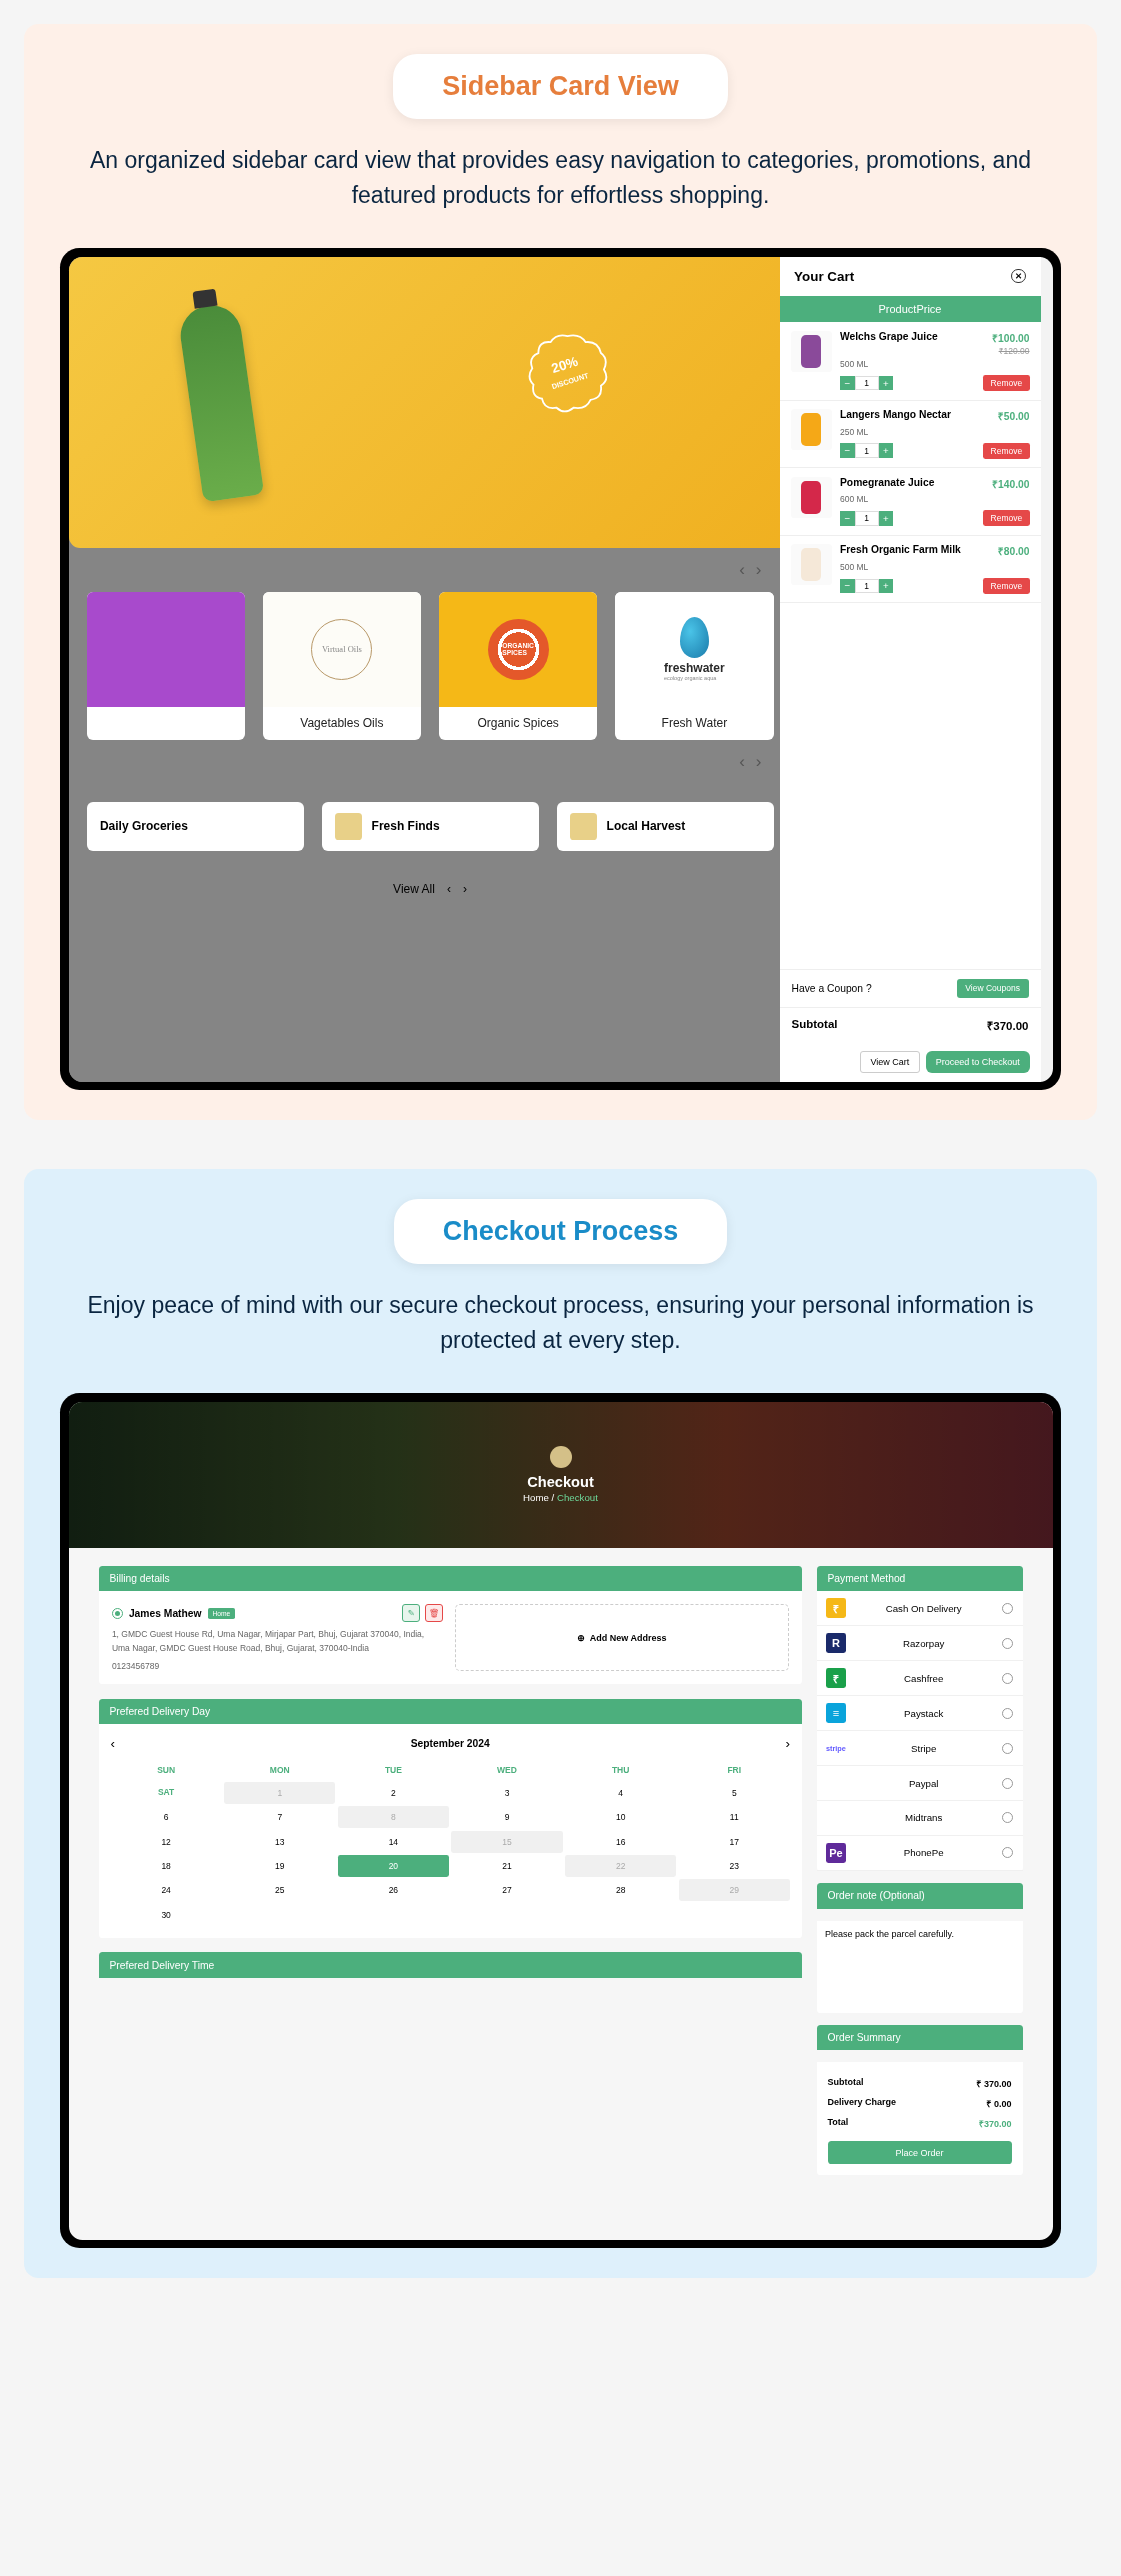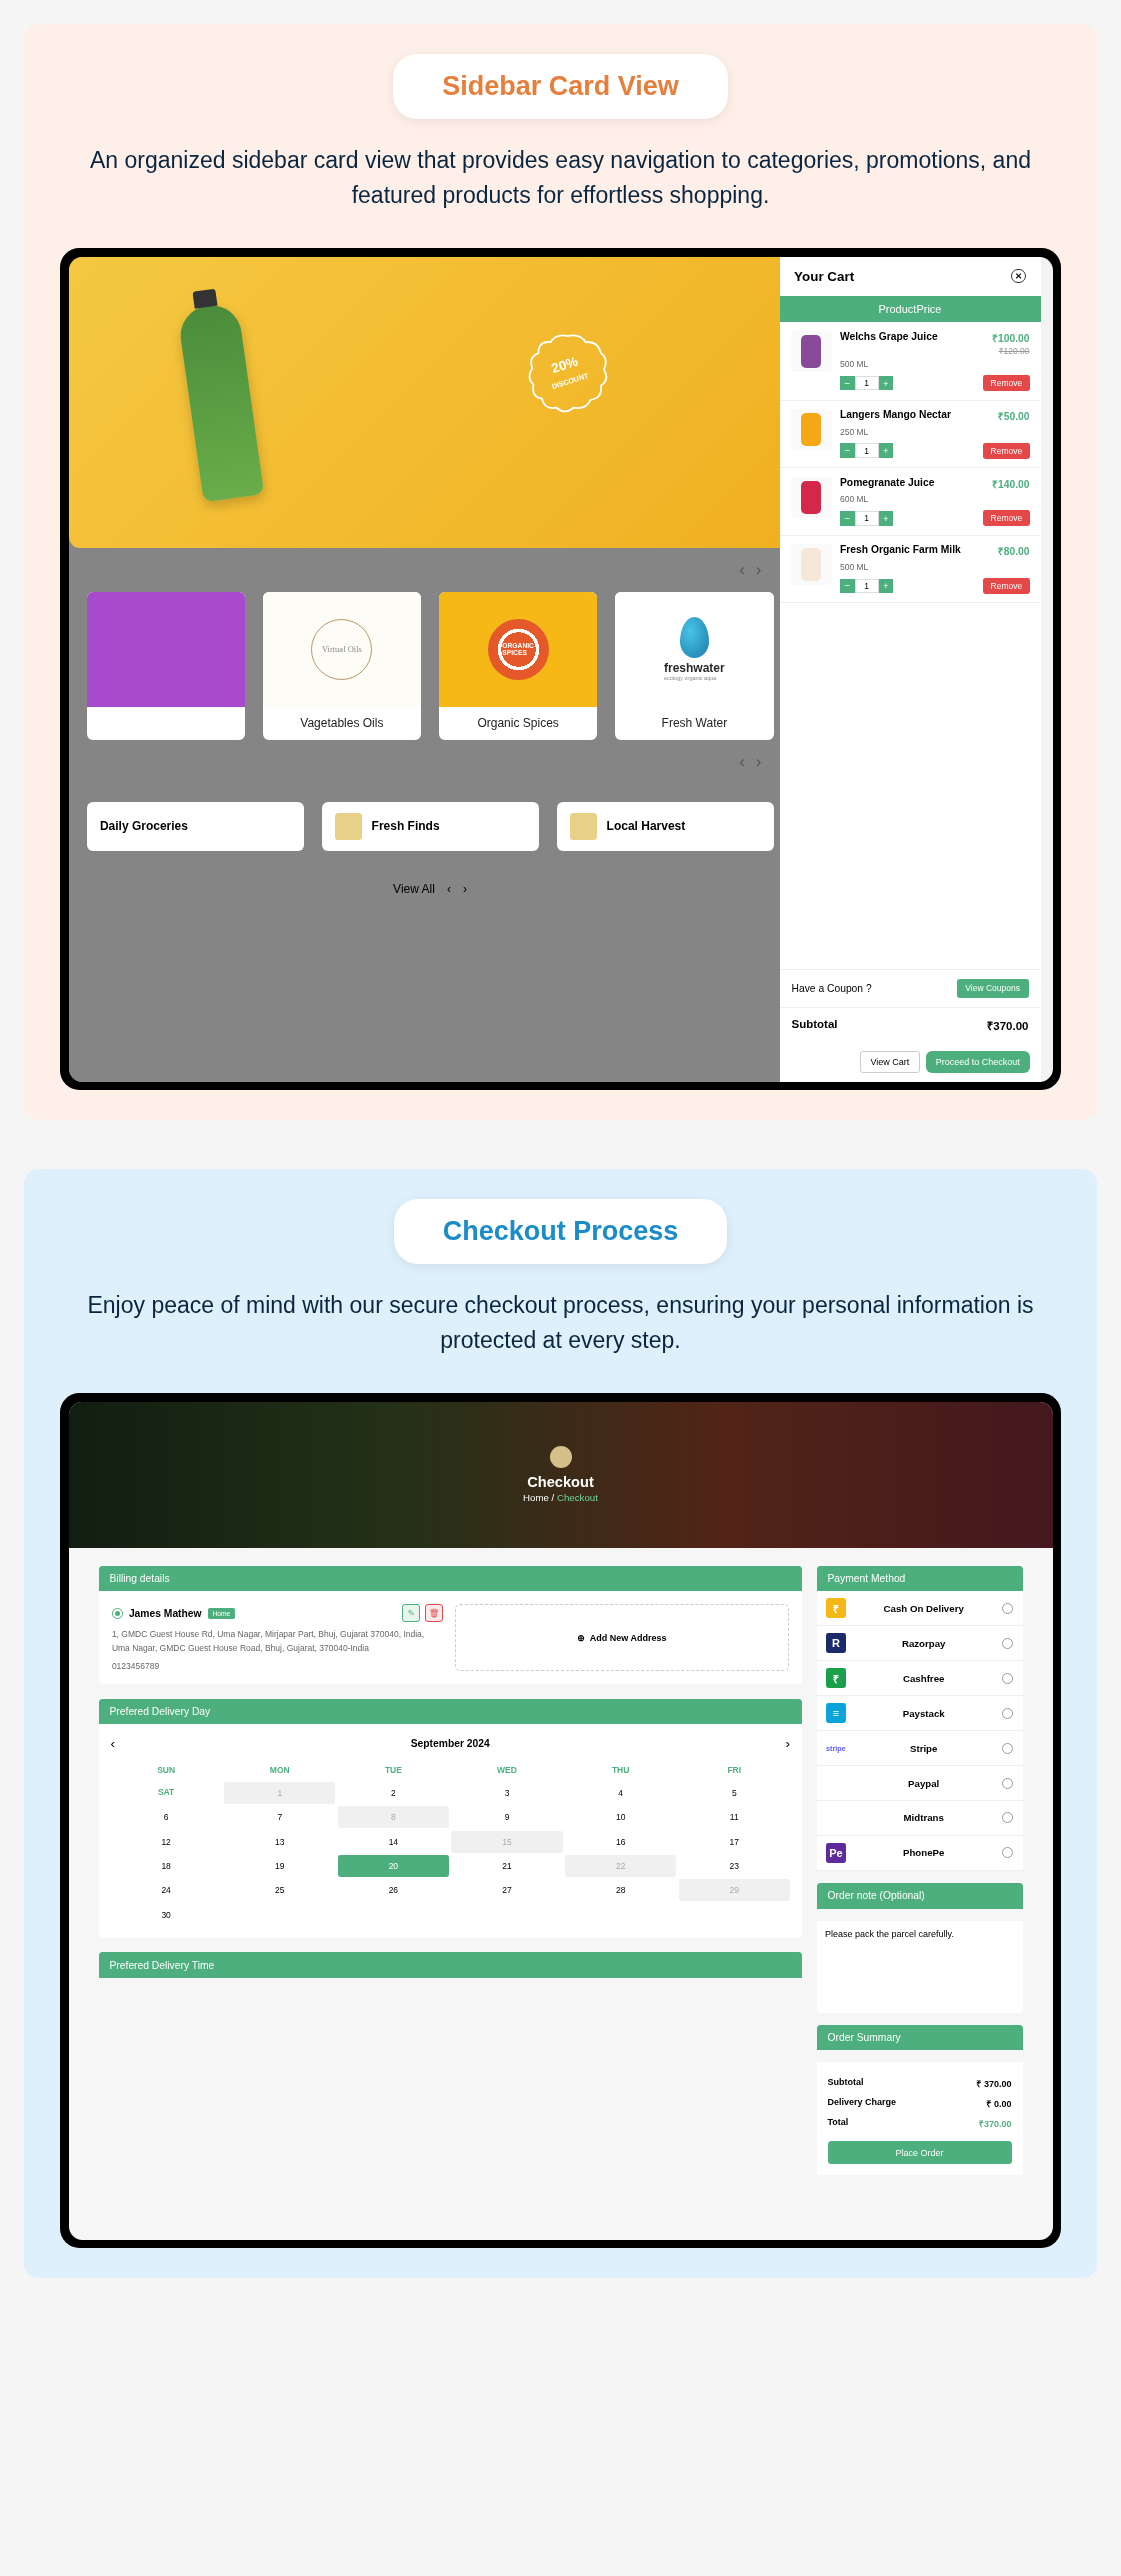--- a/index.html
+++ b/index.html
@@ -92,21 +92,21 @@
 .s2-cal-nav { display: flex; justify-content: space-between; align-items: center; margin-bottom: 8.5px; font-size: 10.3px; font-weight: 700; }
 .s2-cal-nav button { background: none; border: none; font-size: 13.4px; cursor: pointer; }
 .s2-cal-grid { display: grid; grid-template-columns: repeat(6, 1fr); gap: 2.4px; }
 .s2-cal-head { text-align: center; font-weight: 700; font-size: 8.5px; color: #4caf7d; padding: 4.9px; }
 .s2-cal-day { text-align: center; padding: 6px 2.4px; font-size: 8.5px; cursor: pointer; border-radius: 2.4px; }
 .s2-cal-day.disabled { background: #f0f0f0; color: #aaa; }
 .s2-cal-day.selected { background: #4caf7d; color: #fff; }
 .s2-payment { background: #fff; border-radius: 0 0 3.6px 3.6px; }
 .s2-pay-item { display: flex; align-items: center; padding: 7.3px 9.7px; border-bottom: 0.6px solid #f0f0f0; gap: 8.5px; cursor: pointer; }
 .s2-pay-icon { width: 19.4px; height: 19.4px; border-radius: 2.4px; display: flex; align-items: center; justify-content: center; font-weight: 700; font-size: 11px; }
-.s2-pay-label { flex: 1; font-size: 9.7px; font-weight: 700; text-align: center; }
+.s2-pay-label { flex: 1; font-size: 9.7px; font-weight: 400; text-align: center; }
 .s2-pay-radio { width: 11px; height: 11px; border: 1.2px solid #999; border-radius: 50%; }
 .s2-note { background: #fff; border-radius: 0 0 3.6px 3.6px; padding: 8.5px; margin-top: 12px; margin-bottom: 12px; }
 .s2-note textarea { width: 100%; border: none; resize: none; height: 73px; font-size: 9px; font-family: inherit; outline: none; }
 .s2-summary { background: #fff; border-radius: 0 0 3.6px 3.6px; padding: 11px; margin-top: 12px; }
 .s2-sum-row { display: flex; justify-content: space-between; font-size: 9px; font-weight: 700; padding: 3.6px 0; }
 .s2-sum-row.total .v { color: #4caf7d; }
 .s2-place-order { background: #4caf7d; color: #fff; border: none; width: 100%; padding: 6.7px; border-radius: 3.6px; font-size: 9px; margin-top: 7.3px; cursor: pointer; }
 .drop-icon { width: 29px; height: 41px; background: radial-gradient(ellipse at 35% 35%, #4ac4e8, #1a7aaa); border-radius: 50% 50% 50% 50% / 60% 60% 40% 40%; transform: rotate(0deg); position: relative; }
 .spice-badge { width: 61px; height: 61px; background: radial-gradient(circle, #e4582a 40%, #fff 40%, #fff 48%, #e4582a 48%); border-radius: 50%; display: flex; align-items: center; justify-content: center; font-size: 6.7px; font-weight: 700; color: #fff; }
 </style>

